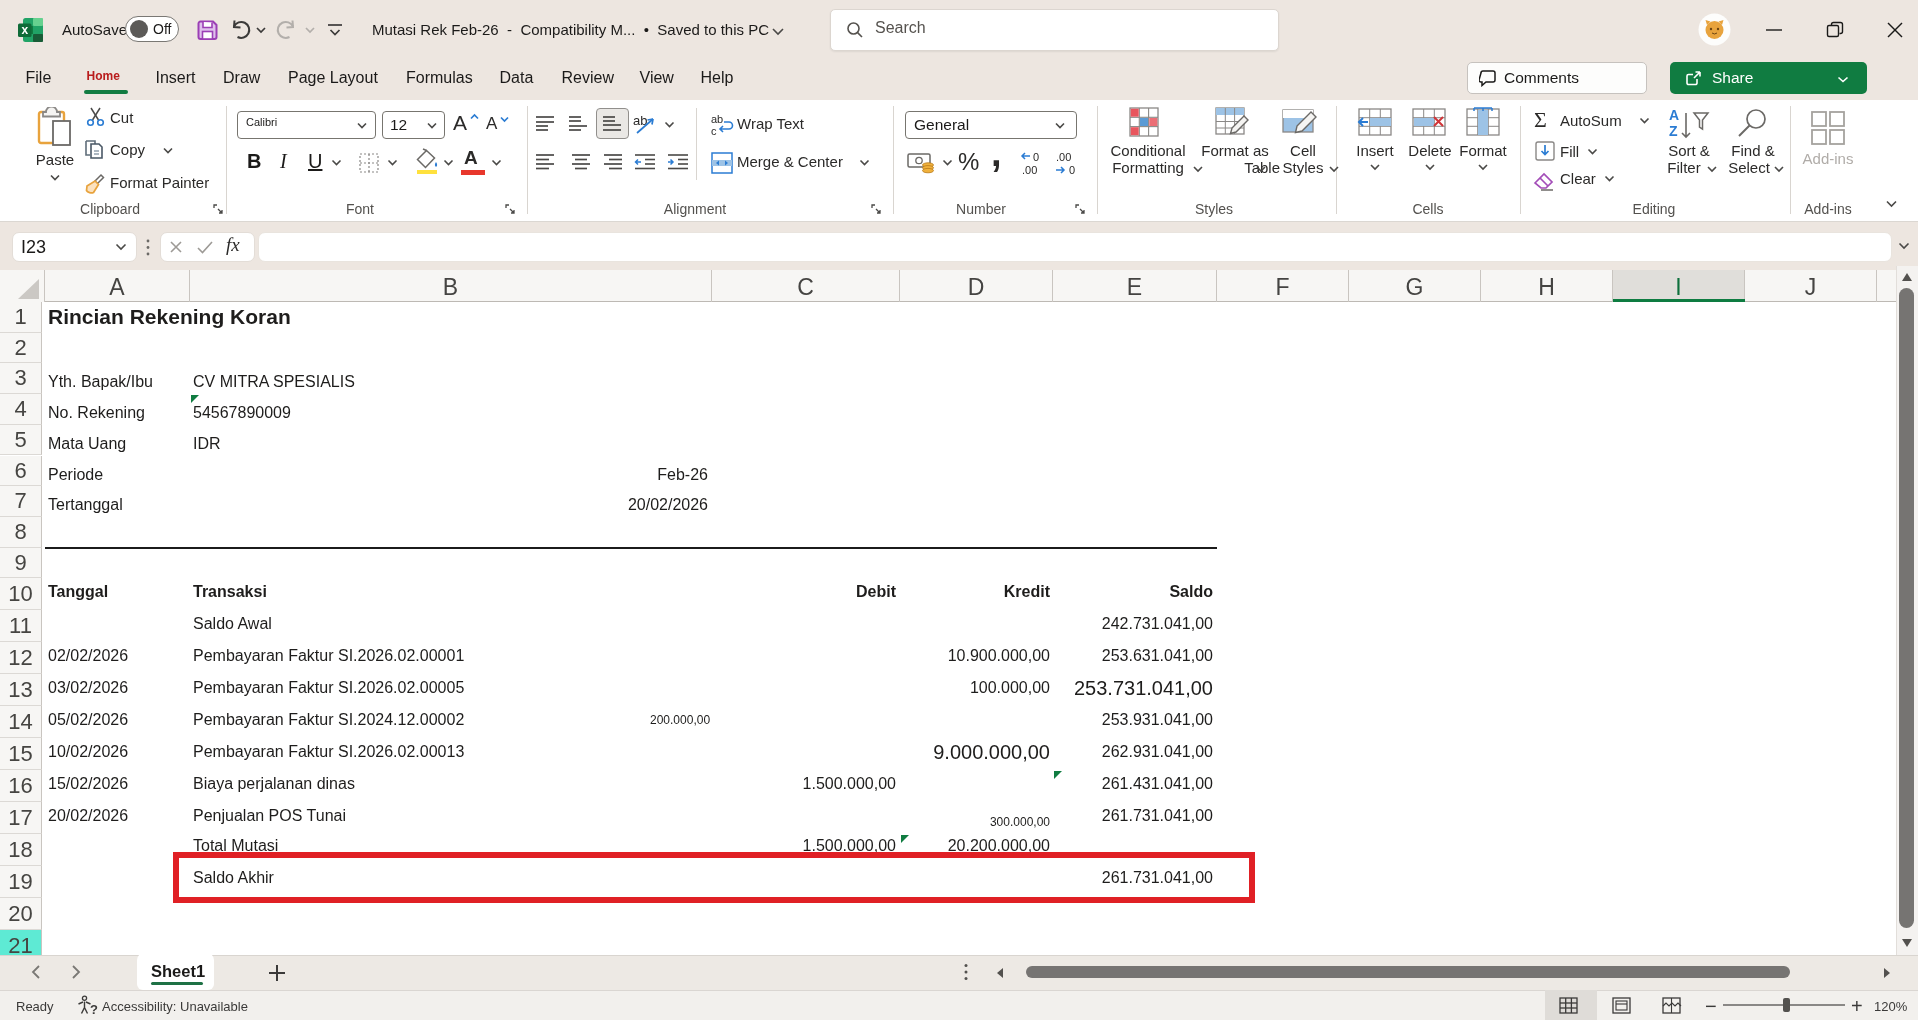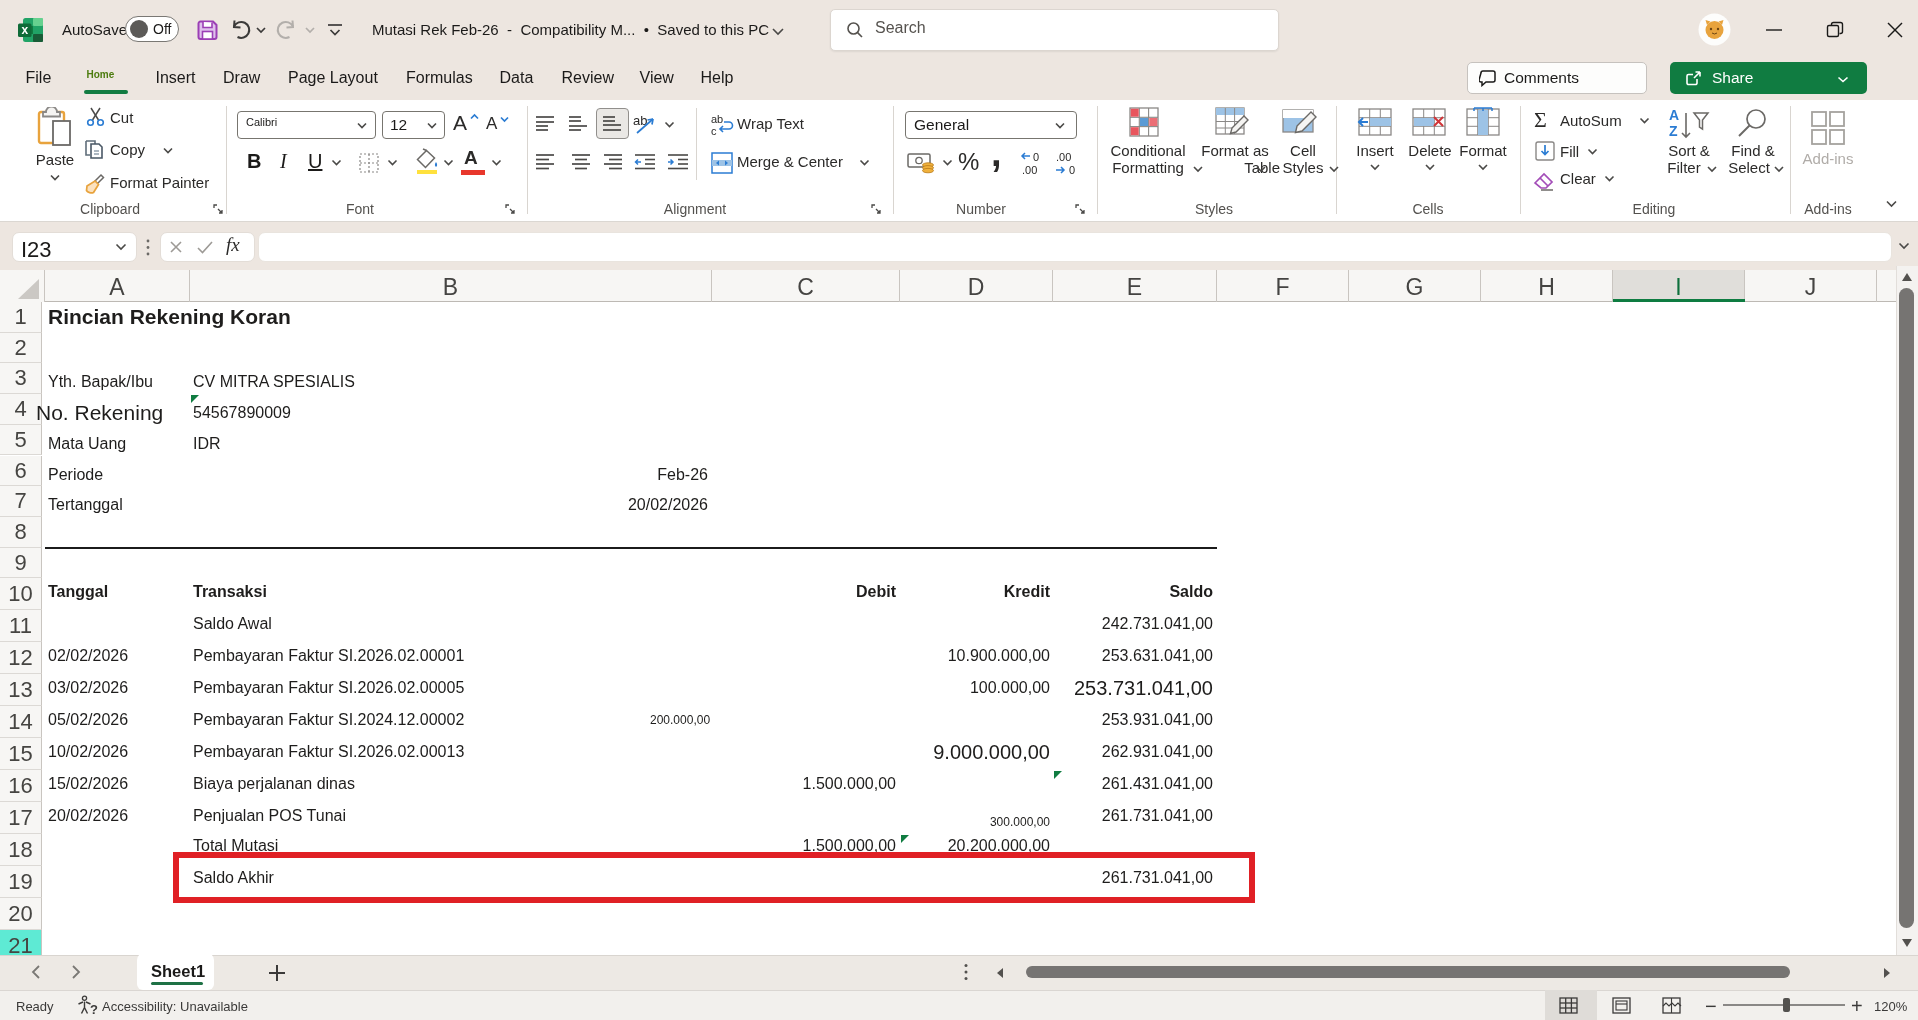--- a/index.html
+++ b/index.html
@@ -73,21 +73,21 @@
   </svg>
 <svg class="a" style="left:1825px;top:20px;" width="20" height="20" viewBox="0 0 20 20">
     <rect x="2.5" y="5.5" width="11" height="11" rx="1.5" fill="none" stroke="#1b1a19" stroke-width="1.4"></rect>
     <path d="M6.5 5.5 v-1 a2 2 0 0 1 2-2 h7 a2 2 0 0 1 2 2 v7 a2 2 0 0 1-2 2 h-1" fill="none" stroke="#1b1a19" stroke-width="1.4"></path>
   </svg>
 <svg class="a" style="left:1885px;top:20px;" width="20" height="20" viewBox="0 0 20 20">
     <line x1="3" y1="3" x2="17" y2="17" stroke="#1b1a19" stroke-width="1.4"></line>
     <line x1="17" y1="3" x2="3" y2="17" stroke="#1b1a19" stroke-width="1.4"></line>
   </svg>
 <div class="a" style="left:25.5px;top:69px;font-size:16px;font-weight:normal;color:#1b1a19;white-space:nowrap;">File</div>
-<div class="a" style="left:86.5px;top:69px;font-size:10px;font-weight:bold;color:#4d7c0f;white-space:nowrap;">Home</div>
+<div class="a" style="left:86.5px;top:69px;font-size:12px;font-weight:bold;color:#b91c1c;white-space:nowrap;">Home</div>
 <div class="a" style="left:155.5px;top:69px;font-size:16px;font-weight:normal;color:#1b1a19;white-space:nowrap;">Insert</div>
 <div class="a" style="left:223px;top:69px;font-size:16px;font-weight:normal;color:#1b1a19;white-space:nowrap;">Draw</div>
 <div class="a" style="left:288px;top:69px;font-size:16px;font-weight:normal;color:#1b1a19;white-space:nowrap;">Page Layout</div>
 <div class="a" style="left:406px;top:69px;font-size:16px;font-weight:normal;color:#1b1a19;white-space:nowrap;">Formulas</div>
 <div class="a" style="left:499.5px;top:69px;font-size:16px;font-weight:normal;color:#1b1a19;white-space:nowrap;">Data</div>
 <div class="a" style="left:561.5px;top:69px;font-size:16px;font-weight:normal;color:#1b1a19;white-space:nowrap;">Review</div>
 <div class="a" style="left:639.5px;top:69px;font-size:16px;font-weight:normal;color:#1b1a19;white-space:nowrap;">View</div>
 <div class="a" style="left:700.5px;top:69px;font-size:16px;font-weight:normal;color:#1b1a19;white-space:nowrap;">Help</div>
 <div class="a" style="left:84px;top:90px;width:44px;height:4px;background:#127c42;border-radius:2px;"></div>
 <div class="a" style="left:1467px;top:62px;width:180px;height:32px;background:#FDFDFC;border:1px solid #C6C2BE;border-radius:5px;"></div>
@@ -439,21 +439,21 @@
 <rect x="4" y="20" width="14" height="14" fill="none" stroke="#a5a29e" stroke-width="1.8"></rect>
 <rect x="22" y="20" width="14" height="14" fill="none" stroke="#a5a29e" stroke-width="1.8"></rect>
 </svg>
 <div class="a" style="left:1786px;top:150px;width:84px;text-align:center;font-size:15px;color:#b0aca8;">Add-ins</div>
 <div class="a glbl" style="left:1780px;top:201px;width:96px;">Add-ins</div>
 <svg class="a" style="left:1884px;top:199px;" width="15" height="11" viewBox="0 0 15 11">
     <path d="M3 2.5 l4.5 4.5 4.5-4.5" class="chev"></path>
   </svg>
 <div class="a tb" style="left:0;top:222px;width:1918px;height:48px;"></div>
 <div class="a" style="left:12px;top:232px;width:125px;height:30px;background:#fff;border:1px solid #E3DDD7;border-radius:7px;"></div>
-<div class="a" style="left:21px;top:237px;font-size:22px;color:#1b1a19;">I23</div>
+<div class="a" style="left:21px;top:237px;font-size:18px;color:#1b1a19;">I23</div>
 <svg class="a" style="left:113px;top:242px;" width="16" height="11" viewBox="0 0 16 11">
     <path d="M3.5 2.5 l4.5 4.5 4.5-4.5" class="chev"></path>
   </svg>
 <svg class="a" style="left:144px;top:238px;" width="8" height="20" viewBox="0 0 8 20">
     <circle cx="4" cy="3" r="1.4" fill="#6b6966"></circle>
     <circle cx="4" cy="9.5" r="1.4" fill="#6b6966"></circle>
     <circle cx="4" cy="16" r="1.4" fill="#6b6966"></circle>
   </svg>
 <div class="a" style="left:160px;top:232px;width:95px;height:30px;background:#fff;border:1px solid #E3DDD7;border-radius:7px;"></div>
 <svg class="a" style="left:168px;top:239px;" width="16" height="16" viewBox="0 0 16 16">
@@ -501,21 +501,21 @@
 <div class="a rnum" style="left:0;top:738.3px;width:42px;height:32.0px;line-height:32.0px;border-right:1px solid #C9C5C0;border-bottom:1px solid #DCD9D5;background:#F7F6F4;">15</div>
 <div class="a rnum" style="left:0;top:770.3px;width:42px;height:32.0px;line-height:32.0px;border-right:1px solid #C9C5C0;border-bottom:1px solid #DCD9D5;background:#F7F6F4;">16</div>
 <div class="a rnum" style="left:0;top:802.3px;width:42px;height:32.0px;line-height:32.0px;border-right:1px solid #C9C5C0;border-bottom:1px solid #DCD9D5;background:#F7F6F4;">17</div>
 <div class="a rnum" style="left:0;top:834.3px;width:42px;height:32.0px;line-height:32.0px;border-right:1px solid #C9C5C0;border-bottom:1px solid #DCD9D5;background:#F7F6F4;">18</div>
 <div class="a rnum" style="left:0;top:866.3px;width:42px;height:32.0px;line-height:32.0px;border-right:1px solid #C9C5C0;border-bottom:1px solid #DCD9D5;background:#F7F6F4;">19</div>
 <div class="a rnum" style="left:0;top:898.3px;width:42px;height:32.0px;line-height:32.0px;border-right:1px solid #C9C5C0;border-bottom:1px solid #DCD9D5;background:#F7F6F4;">20</div>
 <div class="a rnum" style="left:0;top:930.3px;width:42px;height:32.0px;line-height:32.0px;border-right:1px solid #C9C5C0;border-bottom:1px solid #DCD9D5;background:#5eead4;">21</div>
 <div class="a cell" style="left:48px;top:302.0px;line-height:30.7px;font-weight:bold;font-size:21px;">Rincian Rekening Koran</div>
 <div class="a cell" style="left:48px;top:363.4px;line-height:37.7px;font-size:16px;">Yth. Bapak/Ibu</div>
 <div class="a cell" style="left:193px;top:363.4px;line-height:37.7px;font-size:16px;">CV MITRA SPESIALIS</div>
-<div class="a cell" style="left:36px;top:394.1px;line-height:37.7px;font-size:21px;">No. Rekening</div>
+<div class="a cell" style="left:48px;top:394.1px;line-height:37.7px;font-size:16px;">No. Rekening</div>
 <div class="a cell" style="left:193px;top:394.1px;line-height:37.7px;font-size:16px;">54567890009</div>
 <div class="a cell" style="left:48px;top:424.8px;line-height:37.7px;font-size:16px;">Mata Uang</div>
 <div class="a cell" style="left:193px;top:424.8px;line-height:37.7px;font-size:16px;">IDR</div>
 <div class="a cell" style="left:48px;top:455.5px;line-height:37.7px;font-size:16px;">Periode</div>
 <div class="a cell" style="left:308px;top:455.5px;width:400px;text-align:right;line-height:37.7px;font-size:16px;">Feb-26</div>
 <div class="a cell" style="left:48px;top:486.2px;line-height:37.7px;font-size:16px;">Tertanggal</div>
 <div class="a cell" style="left:308px;top:486.2px;width:400px;text-align:right;line-height:37.7px;font-size:16px;">20/02/2026</div>
 <div class="a cell" style="left:48px;top:578.3px;line-height:28.0px;font-weight:bold;font-size:16px;">Tanggal</div>
 <div class="a cell" style="left:193px;top:578.3px;line-height:28.0px;font-weight:bold;font-size:16px;">Transaksi</div>
 <div class="a cell" style="left:496px;top:578.3px;width:400px;text-align:right;line-height:28.0px;font-weight:bold;font-size:16px;">Debit</div>

